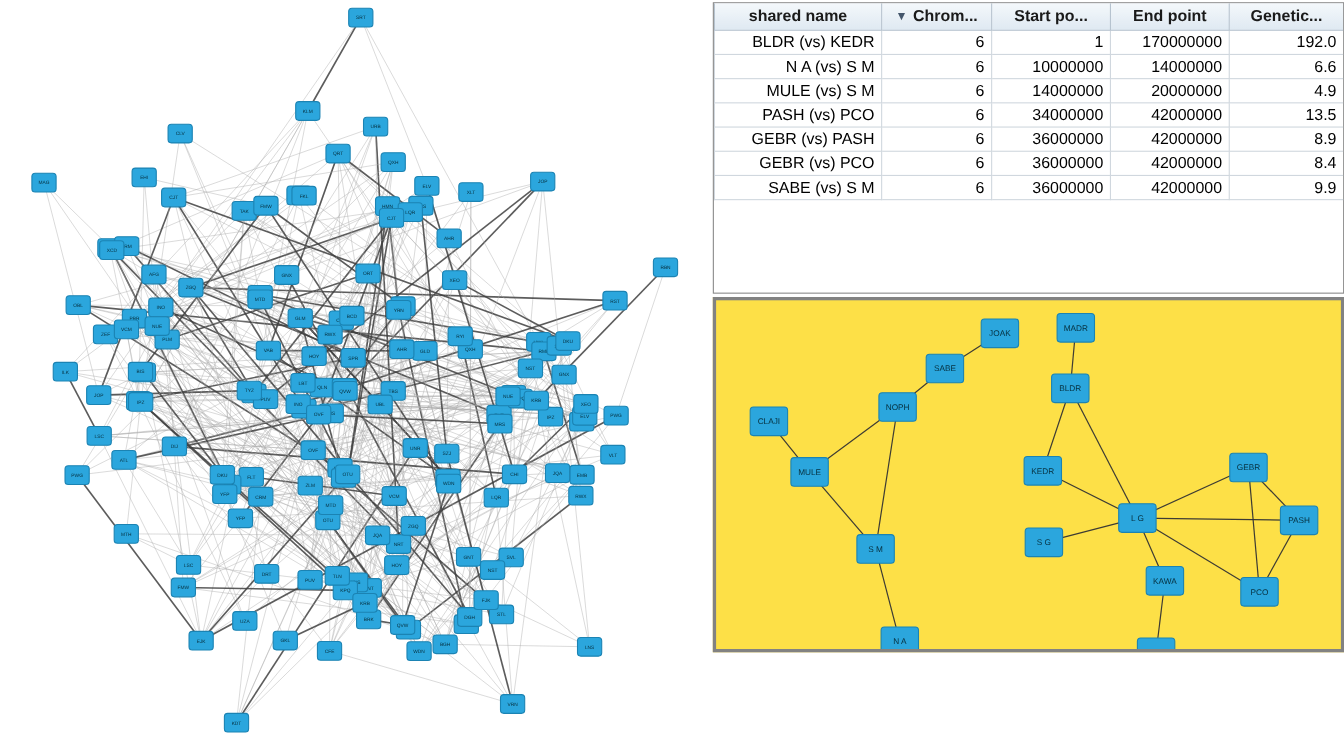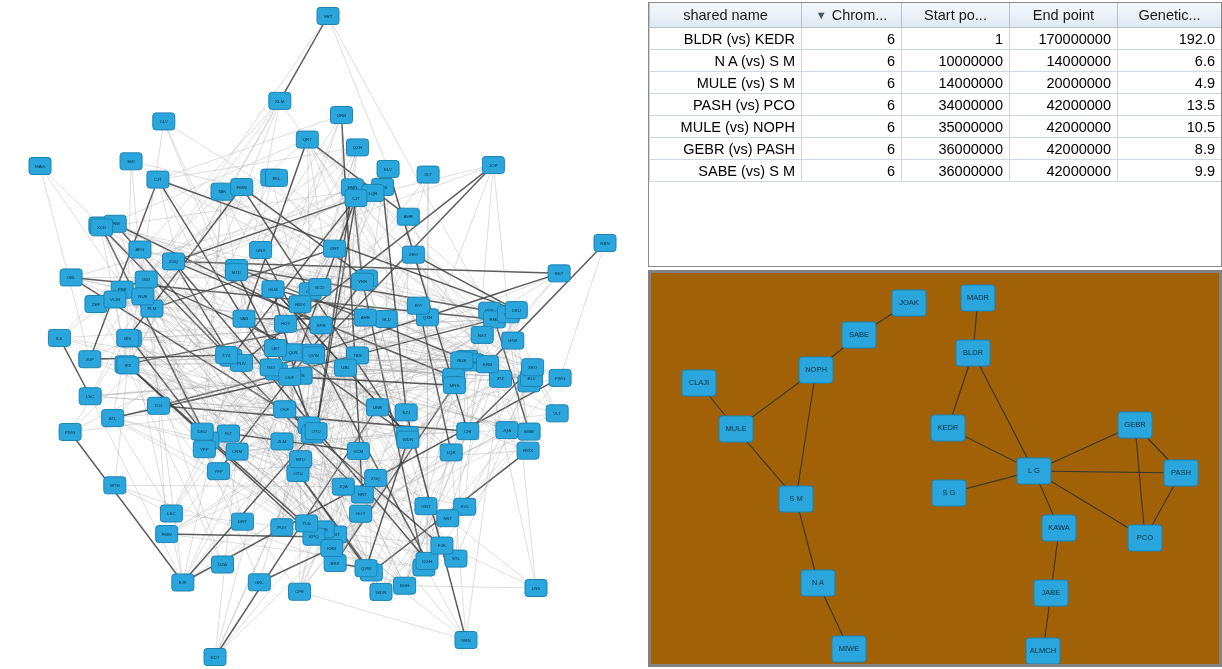--- a/index.html
+++ b/index.html
@@ -40,21 +40,21 @@
     width: 100%;
     font-size: 14.5px;
     color: #000;
     table-layout: fixed;
   }
   table.grid thead th {
     background: linear-gradient(#f4f8fb, #dfe9f2);
     border: 1px solid #b6c3cf;
     border-top: none;
     height: 24px;
-    font-weight: normal;
+    font-weight: bold;
     font-size: 14.5px;
     padding: 0 6px;
     text-align: center;
     white-space: nowrap;
     overflow: hidden;
     color: #1a1a1a;
   }
   table.grid tbody td {
     border: 1px solid #d0d7de;
     height: 21px;
@@ -72,22 +72,22 @@
     font-size: 11px;
     vertical-align: middle;
     margin-right: 3px;
   }
   .th-inner { display: flex; align-items: center; justify-content: center; gap: 2px; }
 
   
   #sub-network {
     position: absolute;
     left: 648px; top: 270px;
-    width: 574px; height: 397px;
-    background: #a16207;
+    width: 574px; height: 323px;
+    background: #fde047;
     border: 3px solid #828282;
     box-sizing: border-box;
     overflow: hidden;
   }
   #sub-network svg { display: block; }
 
   
   .nodefill { fill: #2ba6dd; stroke: #1b83b3; stroke-width: 1; }
   .nodelabel { font-family: "Liberation Sans", sans-serif; fill: #06303f; text-anchor: middle; dominant-baseline: middle; }
 </style>
@@ -1280,32 +1280,32 @@
           <td class="col-num">4.9</td>
         </tr>
         <tr>
           <td class="col-name">PASH (vs) PCO</td>
           <td class="col-num">6</td>
           <td class="col-num">34000000</td>
           <td class="col-num">42000000</td>
           <td class="col-num">13.5</td>
         </tr>
         <tr>
-          <td class="col-name">MULE (vs) NOPH</td>
-          <td class="col-num">6</td>
-          <td class="col-num">35000000</td>
-          <td class="col-num">42000000</td>
-          <td class="col-num">10.5</td>
-        </tr>
-        <tr>
           <td class="col-name">GEBR (vs) PASH</td>
           <td class="col-num">6</td>
           <td class="col-num">36000000</td>
           <td class="col-num">42000000</td>
           <td class="col-num">8.9</td>
+        </tr>
+        <tr>
+          <td class="col-name">GEBR (vs) PCO</td>
+          <td class="col-num">6</td>
+          <td class="col-num">36000000</td>
+          <td class="col-num">42000000</td>
+          <td class="col-num">8.4</td>
         </tr>
         <tr>
           <td class="col-name">SABE (vs) S M</td>
           <td class="col-num">6</td>
           <td class="col-num">36000000</td>
           <td class="col-num">42000000</td>
           <td class="col-num">9.9</td>
         </tr>
       </tbody>
   </table>

